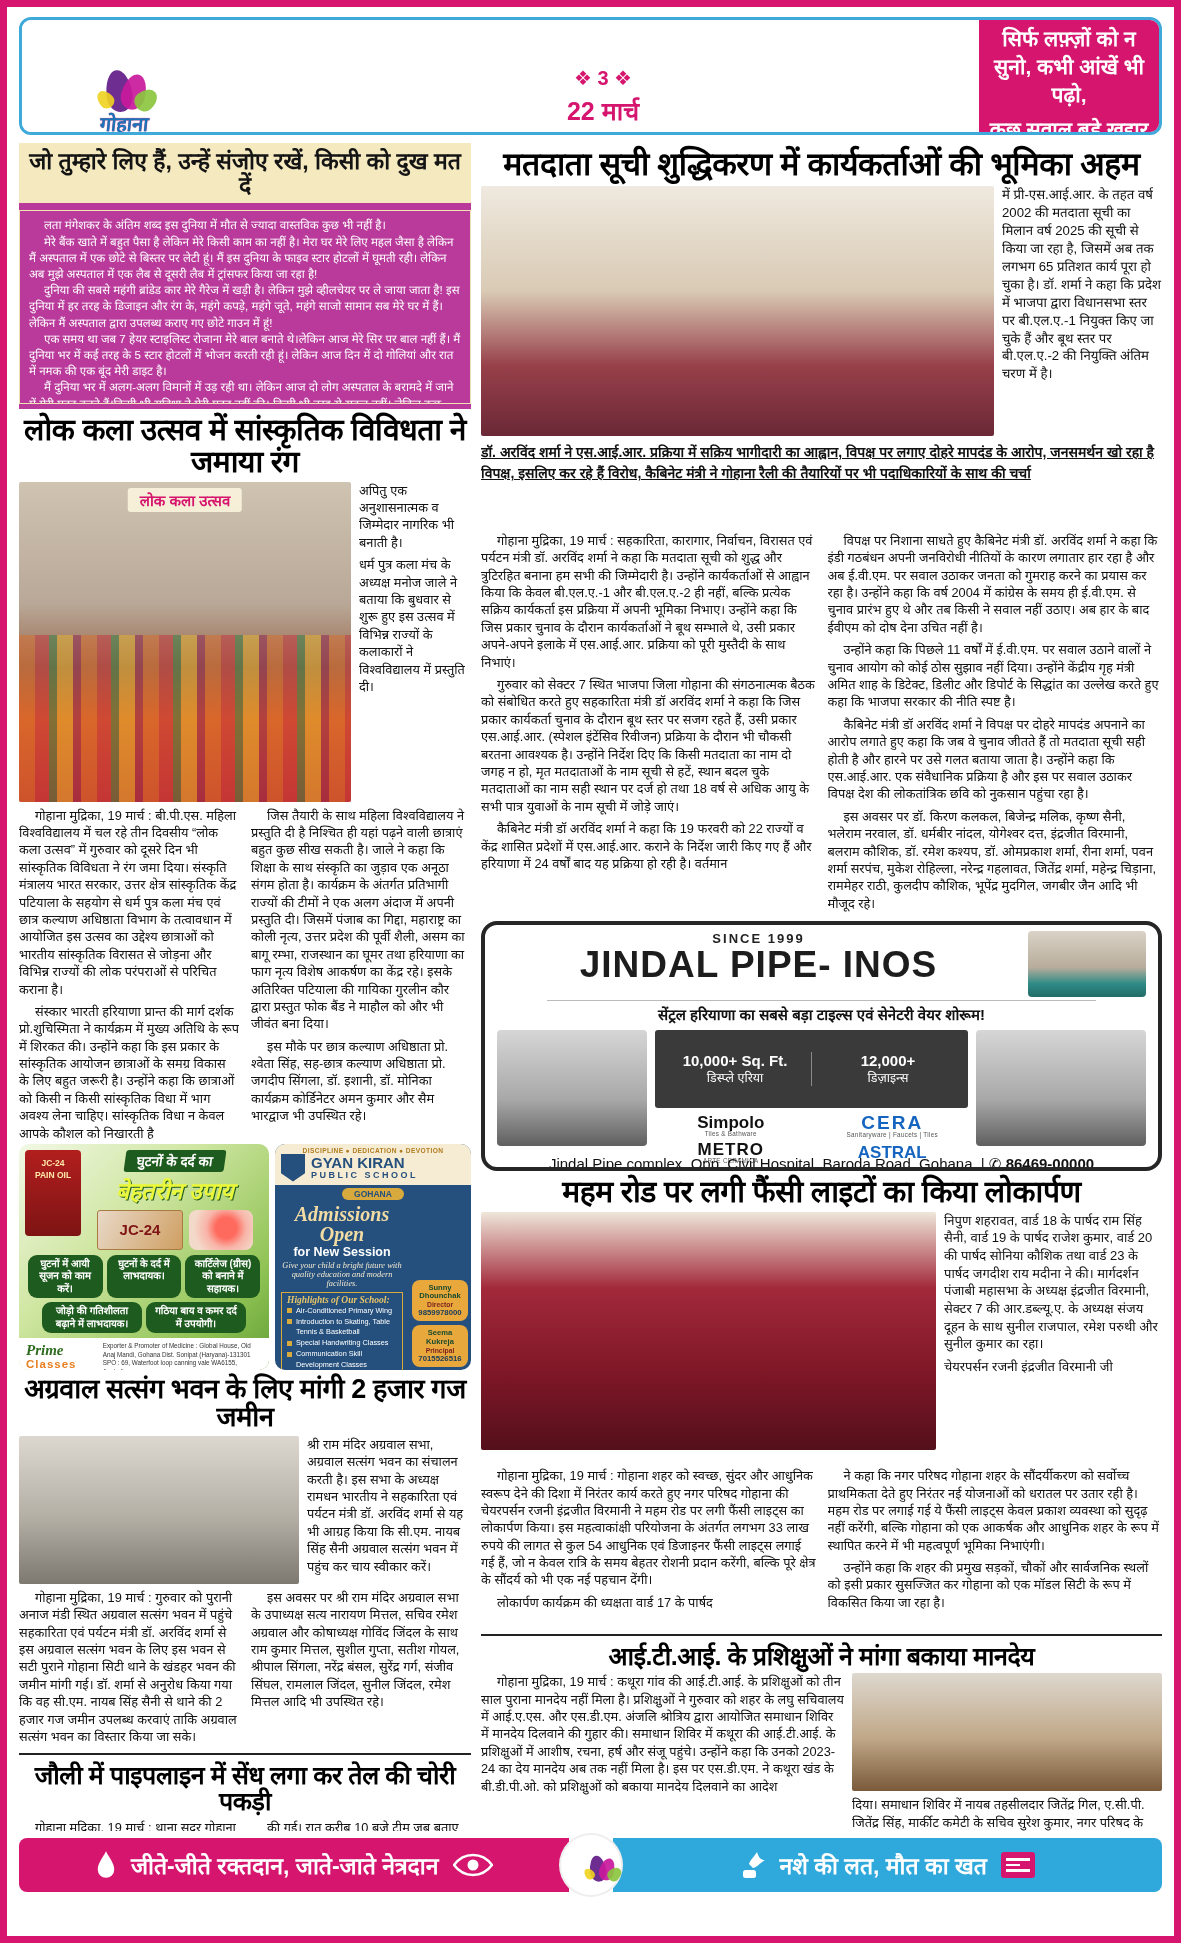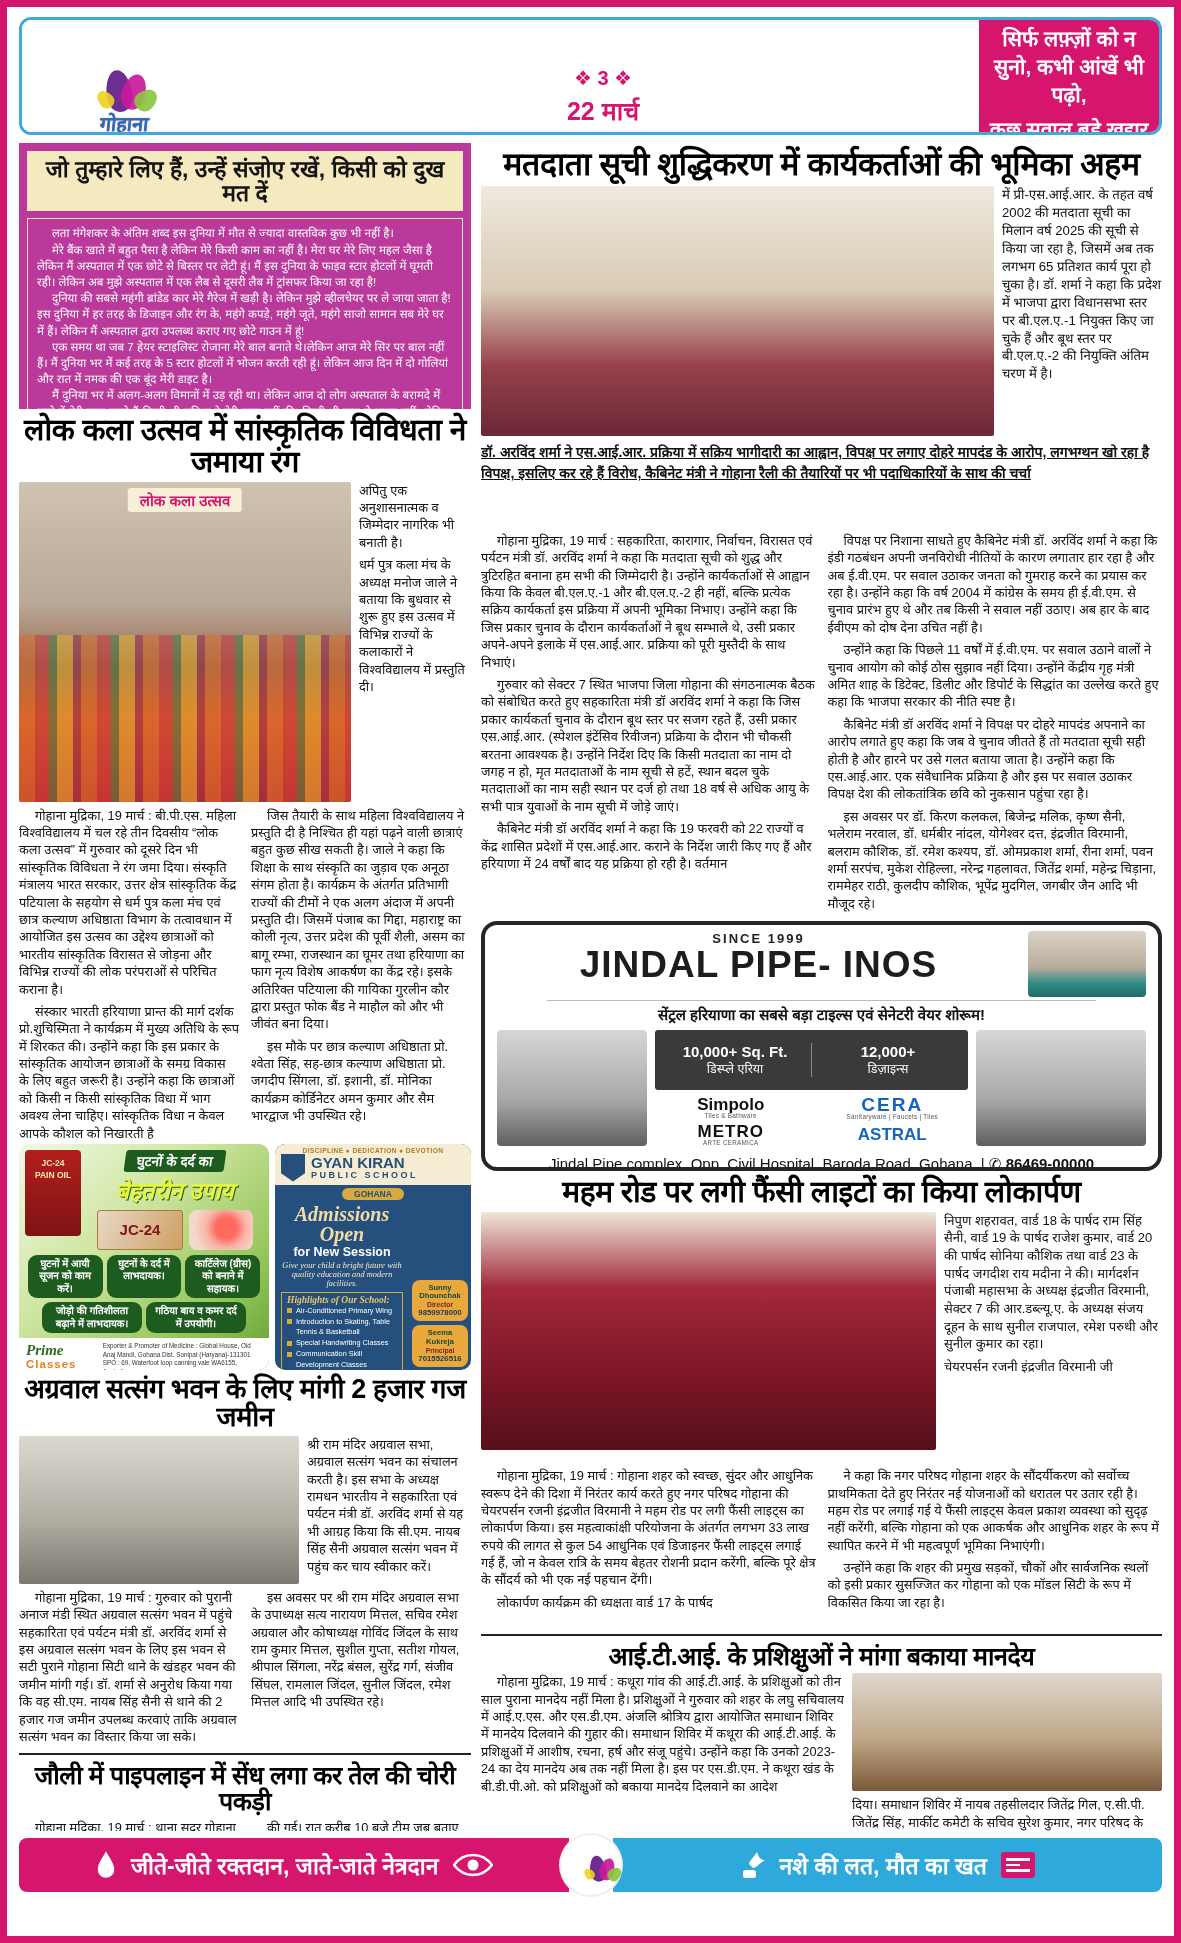--- a/index.html
+++ b/index.html
@@ -25,21 +25,21 @@
                 gap:7px; font-weight:bold; font-size:21px; text-align:center; padding:4px 8px;}
   .hdr-date { grid-row:1/3; color:#d5156e; font-weight:bold; display:flex; flex-direction:column; align-items:center; justify-content:center; gap:3px; background:#fff;}
   .hdr-date .pg { font-size:20px; } .hdr-date .dt { font-size:25px; } .hdr-date .yr { font-size:25px; }
 
   
   .content { display:flex; gap:10px; margin-top:8px; height:1688px; }
   .colL { flex:0 0 452px; display:flex; flex-direction:column; overflow:hidden; }
   .colR { flex:1; min-width:0; display:flex; flex-direction:column; overflow:hidden; }
 
   
-  .pinkbox { background:#b93a9b; padding:8px; height:266px; overflow:hidden; flex:0 0 auto; }
+  .pinkbox { background:#b93a9b; height:266px; overflow:hidden; flex:0 0 auto; }
   .pinkbox-title { background:#f5e9c0; color:#141414; font-weight:800; font-size:23px; text-align:center; padding:6px 4px; line-height:1.05;}
   .pinkbox-body { border:1.5px solid #f0e2b4; margin-top:7px; padding:6px 9px; color:#fff; font-size:11.6px; line-height:1.4; height:194px; overflow:hidden;}
   .pinkbox-body p { margin:0; text-indent:15px; }
 
   
   .hl { font-weight:800; color:#000; text-align:center; line-height:1.06; margin:5px 0 4px; letter-spacing:-0.4px; flex:0 0 auto;}
   .hl1 { font-size:30px; } .hl2 { font-size:32px; } .hl3 { font-size:27px; }
   .hl4 { font-size:30px; } .hl5 { font-size:25px; }
   .body-p { font-size:12.8px; line-height:1.36; margin:0 0 5px; text-indent:16px; }
   .cols { display:flex; gap:12px; overflow:hidden; flex:0 0 auto;}
@@ -117,21 +117,21 @@
             padding:6px 12px 0; overflow:hidden; flex:0 0 auto; display:flex; flex-direction:column;}
   .jd-head { display:flex; gap:8px; }
   .jd-headc { flex:1; text-align:center; }
   .jd-since { font-weight:800; font-size:13px; letter-spacing:2px; color:#222; }
   .jd-title { font-size:37px; font-weight:800; letter-spacing:1px; color:#1d1d1d; line-height:1; }
   .jd-thumb { flex:0 0 118px; height:66px; border-radius:4px; }
   .jd-sub { text-align:center; font-size:15px; font-weight:bold; border-top:1px solid #bbb; margin:3px 50px 0; padding-top:3px;}
   .jd-mid { display:flex; gap:8px; margin-top:6px; height:116px; }
   .jd-ph { flex:0 0 150px; border-radius:4px; }
   .jd-center { flex:1; min-width:0; display:flex; flex-direction:column; gap:5px; }
-  .jd-stats { background:#3a3a3a; color:#fff; display:flex; border-radius:3px; padding:13px 4px; text-align:center;}
+  .jd-stats { background:#3a3a3a; color:#fff; display:flex; border-radius:3px; padding:22px 4px; text-align:center;}
   .jd-stat { flex:1; } .jd-stat .n { font-weight:800; font-size:15px; } .jd-stat .l { font-size:12.5px; }
   .jd-stat + .jd-stat { border-left:1px solid #8a8a8a; }
   .jd-brands { display:grid; grid-template-columns:1fr 1fr; gap:3px 10px; align-items:center; }
   .brand { font-weight:800; text-align:center; line-height:1; }
   .brand .bs { font-size:6.3px; font-weight:normal; color:#555; display:block; letter-spacing:.3px;}
   .bn-simpolo { font-size:17px; color:#111; } .bn-cera { font-size:19px; color:#1565c0; letter-spacing:2px;}
   .bn-metro { font-size:17px; color:#111; letter-spacing:1px;} .bn-astral { font-size:17px; color:#1565c0;}
   .jd-addr { margin-top:5px; padding:4px 0 7px; text-align:center; font-size:15px; color:#111; }
   .jd-addr b { font-weight:800; }
 
@@ -330,21 +330,21 @@
 
     <div class="colR">
 
       <div class="hl hl2">मतदाता सूची शुद्धिकरण में कार्यकर्ताओं की भूमिका अहम</div>
       <div class="flexrow" style="height:250px;">
         <div class="photo ph-hall"></div>
         <div class="sidecol" style="flex:0 0 160px; font-size:13.2px;">
           <p>में प्री-एस.आई.आर. के तहत वर्ष 2002 की मतदाता सूची का मिलान वर्ष 2025 की सूची से किया जा रहा है, जिसमें अब तक लगभग 65 प्रतिशत कार्य पूरा हो चुका है। डॉ. शर्मा ने कहा कि प्रदेश में भाजपा द्वारा विधानसभा स्तर पर बी.एल.ए.-1 नियुक्त किए जा चुके हैं और बूथ स्तर पर बी.एल.ए.-2 की नियुक्ति अंतिम चरण में है।</p>
         </div>
       </div>
-      <div class="subhead" style="height:86px;">डॉ. अरविंद शर्मा ने एस.आई.आर. प्रक्रिया में सक्रिय भागीदारी का आह्वान, विपक्ष पर लगाए दोहरे मापदंड के आरोप, लगभग्थन खो रहा है विपक्ष, इसलिए कर रहे हैं विरोध, कैबिनेट मंत्री ने गोहाना रैली की तैयारियों पर भी पदाधिकारियों के साथ की चर्चा</div>
+      <div class="subhead" style="height:86px;">डॉ. अरविंद शर्मा ने एस.आई.आर. प्रक्रिया में सक्रिय भागीदारी का आह्वान, विपक्ष पर लगाए दोहरे मापदंड के आरोप, जनसमर्थन खो रहा है विपक्ष, इसलिए कर रहे हैं विरोध, कैबिनेट मंत्री ने गोहाना रैली की तैयारियों पर भी पदाधिकारियों के साथ की चर्चा</div>
       <div class="cols" style="height:382px;">
         <div class="c">
           <p class="body-p">गोहाना मुद्रिका, 19 मार्च : सहकारिता, कारागार, निर्वाचन, विरासत एवं पर्यटन मंत्री डॉ. अरविंद शर्मा ने कहा कि मतदाता सूची को शुद्ध और त्रुटिरहित बनाना हम सभी की जिम्मेदारी है। उन्होंने कार्यकर्ताओं से आह्वान किया कि केवल बी.एल.ए.-1 और बी.एल.ए.-2 ही नहीं, बल्कि प्रत्येक सक्रिय कार्यकर्ता इस प्रक्रिया में अपनी भूमिका निभाए। उन्होंने कहा कि जिस प्रकार चुनाव के दौरान कार्यकर्ताओं ने बूथ सम्भाले थे, उसी प्रकार अपने-अपने इलाके में एस.आई.आर. प्रक्रिया को पूरी मुस्तैदी के साथ निभाएं।</p>
           <p class="body-p">गुरुवार को सेक्टर 7 स्थित भाजपा जिला गोहाना की संगठनात्मक बैठक को संबोधित करते हुए सहकारिता मंत्री डॉ अरविंद शर्मा ने कहा कि जिस प्रकार कार्यकर्ता चुनाव के दौरान बूथ स्तर पर सजग रहते हैं, उसी प्रकार एस.आई.आर. (स्पेशल इंटेंसिव रिवीजन) प्रक्रिया के दौरान भी चौकसी बरतना आवश्यक है। उन्होंने निर्देश दिए कि किसी मतदाता का नाम दो जगह न हो, मृत मतदाताओं के नाम सूची से हटें, स्थान बदल चुके मतदाताओं का नाम सही स्थान पर दर्ज हो तथा 18 वर्ष से अधिक आयु के सभी पात्र युवाओं के नाम सूची में जोड़े जाएं।</p>
           <p class="body-p">कैबिनेट मंत्री डॉ अरविंद शर्मा ने कहा कि 19 फरवरी को 22 राज्यों व केंद्र शासित प्रदेशों में एस.आई.आर. कराने के निर्देश जारी किए गए हैं और हरियाणा में 24 वर्षों बाद यह प्रक्रिया हो रही है। वर्तमान</p>
         </div>
         <div class="c">
           <p class="body-p">विपक्ष पर निशाना साधते हुए कैबिनेट मंत्री डॉ. अरविंद शर्मा ने कहा कि इंडी गठबंधन अपनी जनविरोधी नीतियों के कारण लगातार हार रहा है और अब ई.वी.एम. पर सवाल उठाकर जनता को गुमराह करने का प्रयास कर रहा है। उन्होंने कहा कि वर्ष 2004 में कांग्रेस के समय ही ई.वी.एम. से चुनाव प्रारंभ हुए थे और तब किसी ने सवाल नहीं उठाए। अब हार के बाद ईवीएम को दोष देना उचित नहीं है।</p>
           <p class="body-p">उन्होंने कहा कि पिछले 11 वर्षों में ई.वी.एम. पर सवाल उठाने वालों ने चुनाव आयोग को कोई ठोस सुझाव नहीं दिया। उन्होंने केंद्रीय गृह मंत्री अमित शाह के डिटेक्ट, डिलीट और डिपोर्ट के सिद्धांत का उल्लेख करते हुए कहा कि भाजपा सरकार की नीति स्पष्ट है।</p>
           <p class="body-p">कैबिनेट मंत्री डॉ अरविंद शर्मा ने विपक्ष पर दोहरे मापदंड अपनाने का आरोप लगाते हुए कहा कि जब वे चुनाव जीतते हैं तो मतदाता सूची सही होती है और हारने पर उसे गलत बताया जाता है। उन्होंने कहा कि एस.आई.आर. एक संवैधानिक प्रक्रिया है और इस पर सवाल उठाकर विपक्ष देश की लोकतांत्रिक छवि को नुकसान पहुंचा रहा है।</p>

